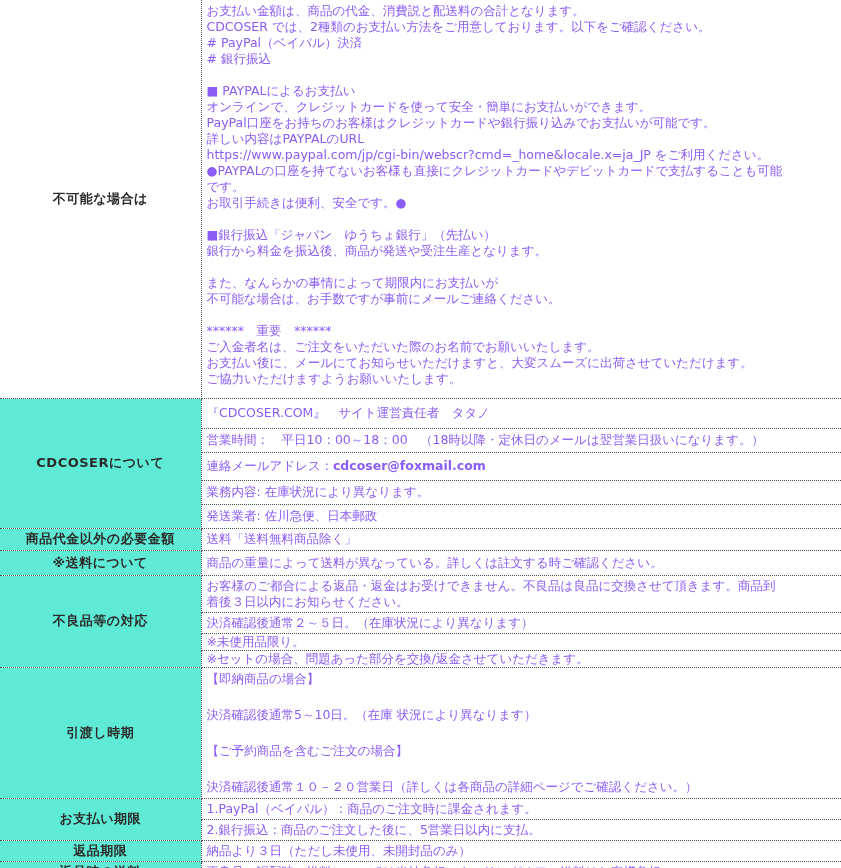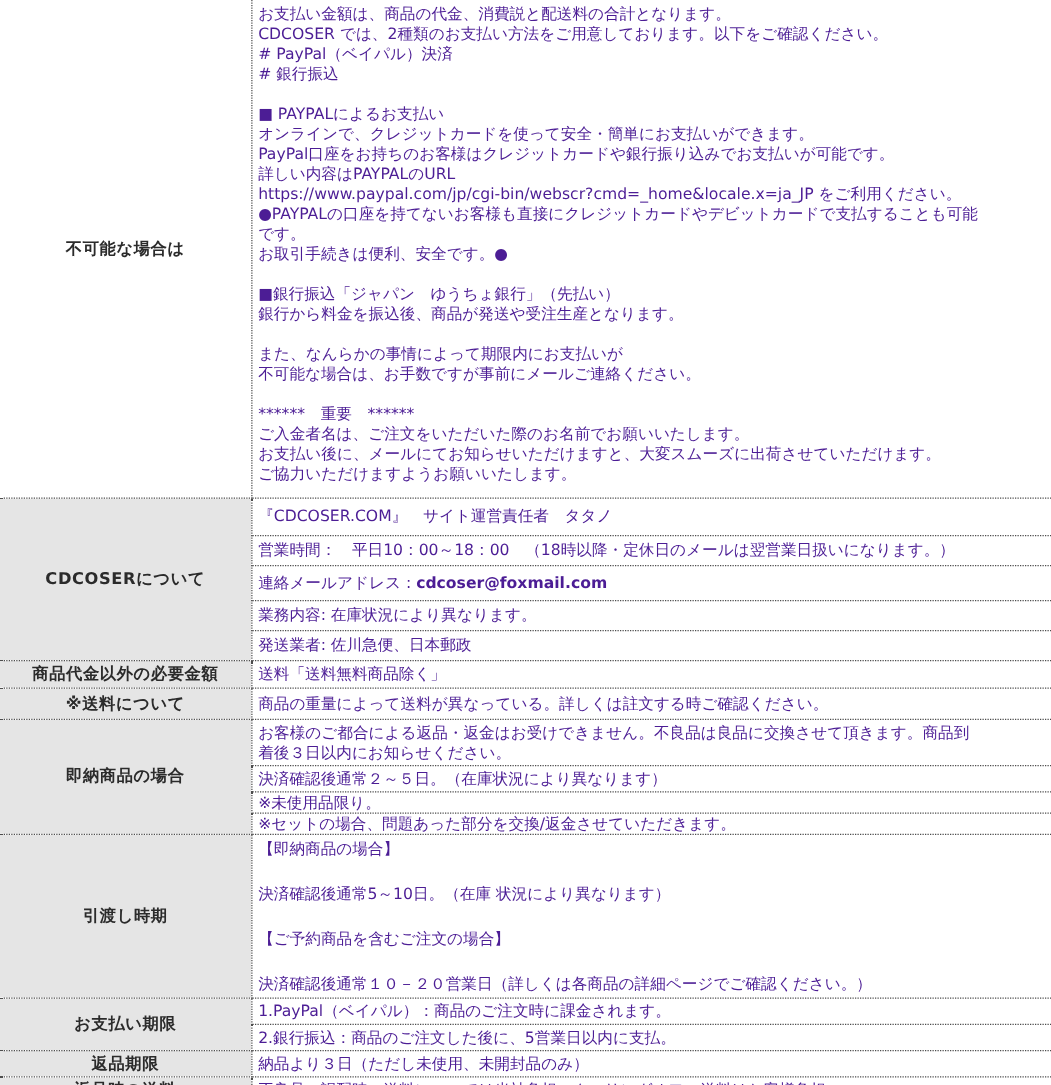--- a/index.html
+++ b/index.html
@@ -21,33 +21,33 @@
     table-layout: fixed;
   }
   table.info-table col.c-head { width: 201px; }
   table.info-table col.c-body { width: 640px; }
   th, td {
     border: 1px dotted #4d4d4d;
     box-sizing: border-box;
     overflow: hidden;
   }
   th.hd {
-    background: #e5e5e5;
+    background: #5eead4;
     color: #2b2b2b;
     font-size: 13px;
     font-weight: bold;
     text-align: center;
     vertical-align: middle;
     padding: 0 4px;
     letter-spacing: 0.5px;
   }
   th.hd.white-bg { background: #ffffff; }
   td.bd {
     background: #ffffff;
-    color: #4c1d95;
+    color: #8b5cf6;
     font-size: 12.5px;
     line-height: 16px;
     vertical-align: middle;
     padding: 2px 19px 2px 5px;
     white-space: pre-line;
   }
   td.top { vertical-align: top; }
   td.payment-cell { height: 398px; padding-top: 3px; }
   td.h30 { height: 30px; margin-top: 48px; }
   td.h28 { height: 28px; }
@@ -123,21 +123,21 @@
         <th class="hd">商品代金以外の必要金額</th>
         <td class="bd h22">送料「送料無料商品除く」</td>
       </tr>
 
       <tr>
         <th class="hd">※送料について</th>
         <td class="bd h25">商品の重量によって送料が異なっている。詳しくは註文する時ご確認ください。</td>
       </tr>
 
       <tr>
-        <th class="hd" rowspan="4">即納商品の場合</th>
+        <th class="hd" rowspan="4">不良品等の対応</th>
         <td class="bd top h36">お客様のご都合による返品・返金はお受けできません。不良品は良品に交換させて頂きます。商品到
 着後３日以内にお知らせください。</td>
       </tr>
       <tr>
         <td class="bd h18">決済確認後通常２～５日。（在庫状況により異なります）</td>
       </tr>
       <tr>
         <td class="bd h15">※未使用品限り。</td>
       </tr>
       <tr>

